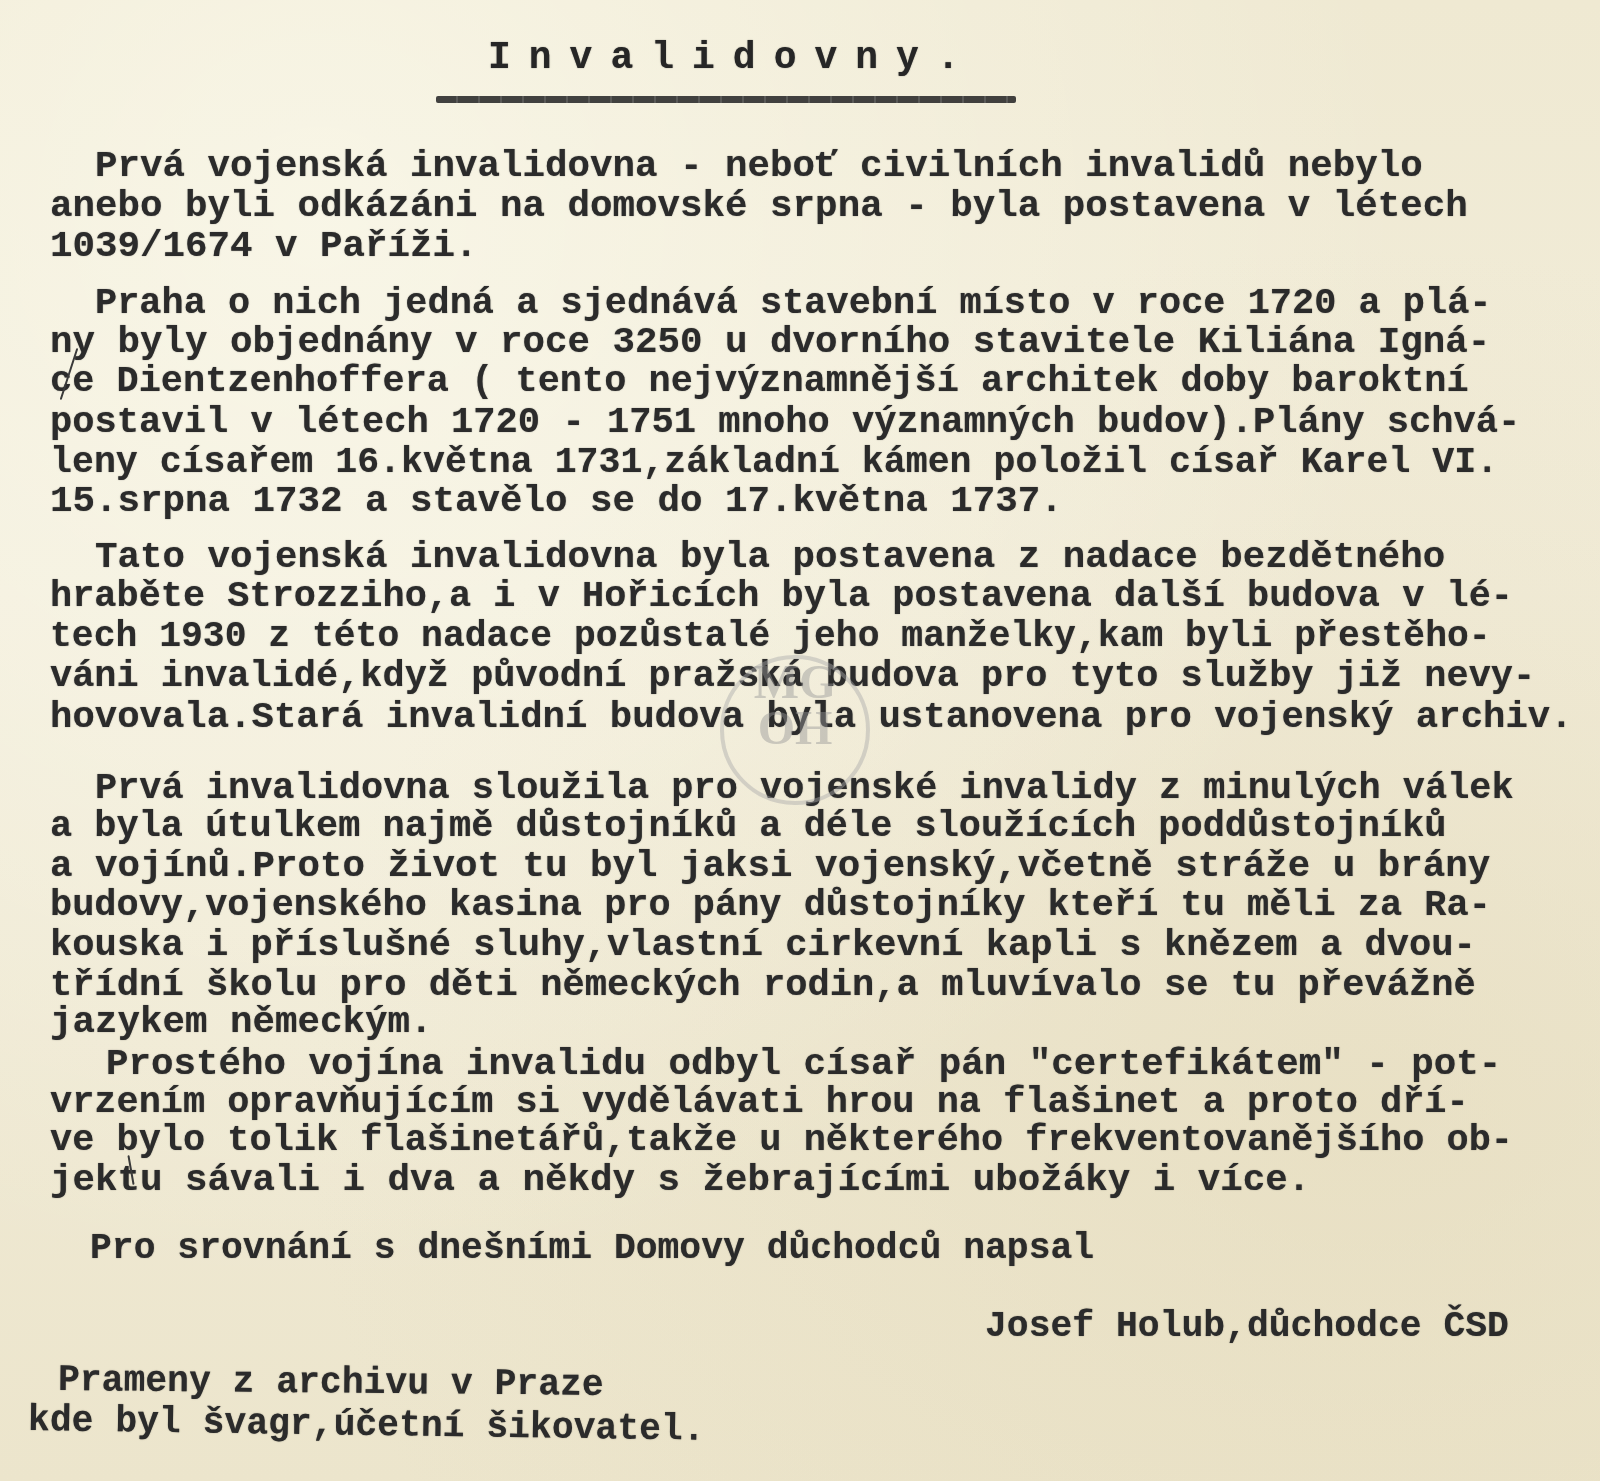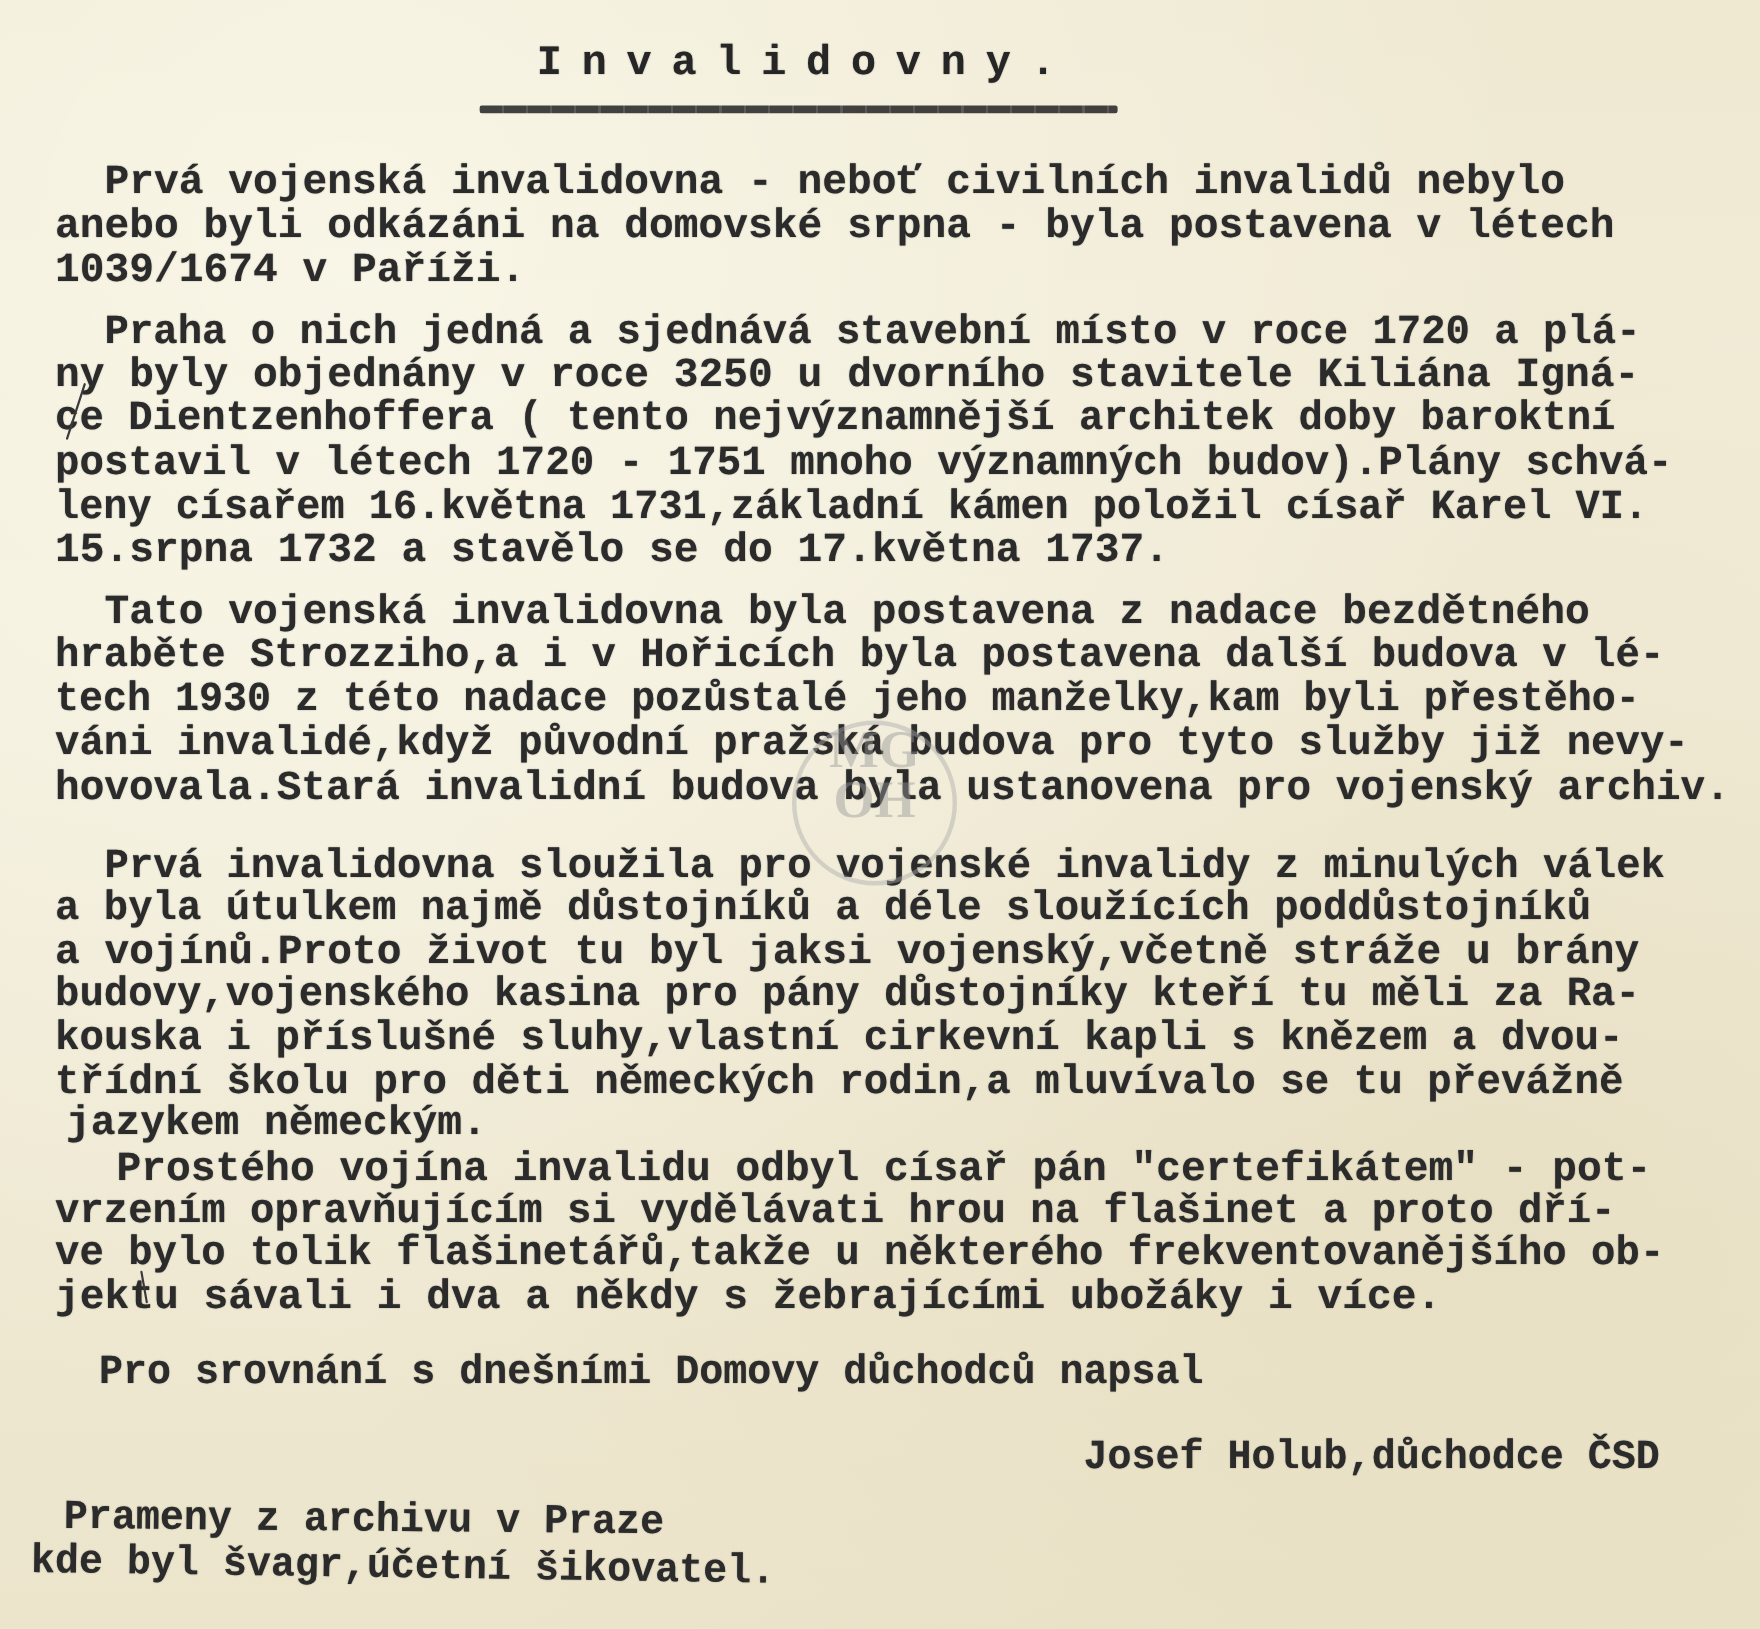--- a/index.html
+++ b/index.html
@@ -81,21 +81,21 @@
 <div class="line" style="left:50px;top:616px;transform:scaleX(0.97)">tech 1930 z této nadace pozůstalé jeho manželky,kam byli přestěho-</div>
 <div class="line" style="left:50px;top:656px;transform:scaleX(0.985)">váni invalidé,když původní pražská budova pro tyto služby již nevy-</div>
 <div class="line" style="left:50px;top:697px;transform:scaleX(0.995)">hovovala.Stará invalidní budova byla ustanovena pro vojenský archiv.</div>
 
 <div class="line" style="left:95px;top:768px;transform:scaleX(0.985)">Prvá invalidovna sloužila pro vojenské invalidy z minulých válek</div>
 <div class="line" style="left:50px;top:806px;transform:scaleX(0.985)">a byla útulkem najmě důstojníků a déle sloužících poddůstojníků</div>
 <div class="line" style="left:50px;top:846px;transform:scaleX(1.0)">a vojínů.Proto život tu byl jaksi vojenský,včetně stráže u brány</div>
 <div class="line" style="left:50px;top:885px;transform:scaleX(0.985)">budovy,vojenského kasina pro pány důstojníky kteří tu měli za Ra-</div>
 <div class="line" style="left:50px;top:925px;transform:scaleX(0.99)">kouska i příslušné sluhy,vlastní cirkevní kapli s knězem a dvou-</div>
 <div class="line" style="left:50px;top:965px;transform:scaleX(0.99)">třídní školu pro děti německých rodin,a mluvívalo se tu převážně</div>
-<div class="line" style="left:60px;top:1002px">jazykem německým.</div>
+<div class="line" style="left:50px;top:1002px">jazykem německým.</div>
 
 <div class="line" style="left:106px;top:1044px;transform:scaleX(1.0)">Prostého vojína invalidu odbyl císař pán "certefikátem" - pot-</div>
 <div class="line" style="left:50px;top:1082px;transform:scaleX(0.985)">vrzením opravňujícím si vydělávati hrou na flašinet a proto dří-</div>
 <div class="line" style="left:50px;top:1120px;transform:scaleX(0.985)">ve bylo tolik flašinetářů,takže u některého frekventovanějšího ob-</div>
 <div class="line" style="left:50px;top:1160px;transform:scaleX(1.0)">jektu sávali i dva a někdy s žebrajícími ubožáky i více.</div>
 
 <div class="line" style="left:90px;top:1228px;transform:scaleX(0.97)">Pro srovnání s dnešními Domovy důchodců napsal</div>
 
 <div class="line" style="left:985px;top:1306px;transform:scaleX(0.97)">Josef Holub,důchodce ČSD</div>
 

